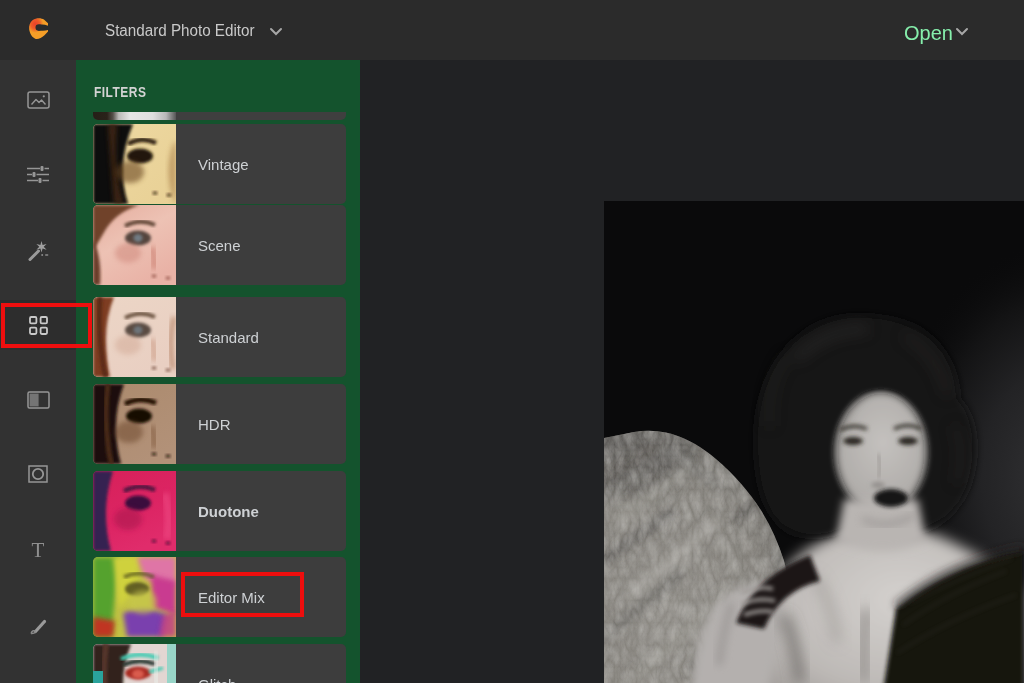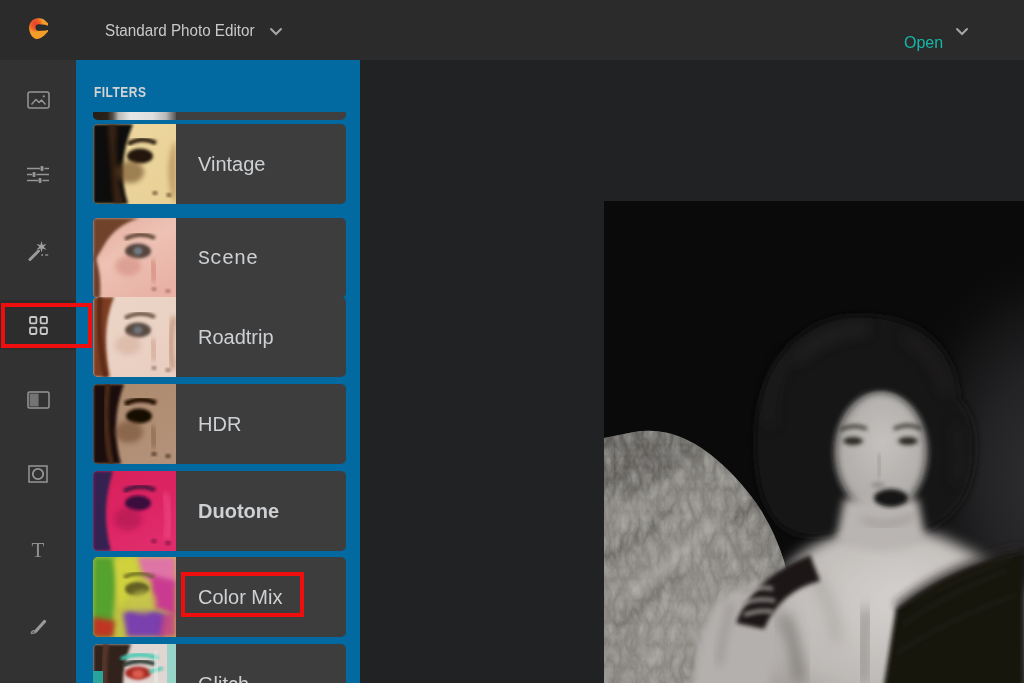--- a/index.html
+++ b/index.html
@@ -1,28 +1,28 @@
 <!DOCTYPE html>
 <html><head>
 <meta charset="utf-8">
 <style>
   * { margin:0; padding:0; box-sizing:border-box; }
   html,body { width:1024px; height:683px; overflow:hidden; background:#212224;
     font-family:"Liberation Sans", sans-serif; }
   .abs { position:absolute; }
   #topbar { position:absolute; left:0; top:0; width:1024px; height:60px; background:#2b2b2b;text-align:center; }
   #title { position:absolute; left:105px; top:22px; font-size:16px; color:#c9c9c9; transform:scaleX(0.95); transform-origin:0 0; }
-  #open { position:absolute; left:904px; top:34px; font-size:16px; color:#14b8a6; }
+  #open { position:absolute; left:904px; top:22px; font-size:20px; color:#86efac; }
   #sidebar { position:absolute; left:0; top:60px; width:76px; height:623px; background:#323232; }
   #sideactive { position:absolute; left:0; top:240px; width:76px; height:50px; background:#2d2d2d; }
   .icon { position:absolute; left:0; width:76px; display:flex; justify-content:center; }
-  #panel { position:absolute; left:76px; top:60px; width:284px; height:623px; background:#0369a1; }
+  #panel { position:absolute; left:76px; top:60px; width:284px; height:623px; background:#14532d; }
   #filtershdr { position:absolute; left:18px; top:23px; font-size:15px; font-weight:bold; color:#d3d3d3; letter-spacing:0.6px; transform:scaleX(0.8); transform-origin:0 0; }
   .card { position:absolute; left:17px; width:253px; height:80px; background:#3d3d3d; border-radius:5px; }
-  .card .lbl { position:absolute; left:105px; top:50%; transform:translateY(-50%); font-size:20px; color:#ced1d4; }
+  .card .lbl { position:absolute; left:105px; top:50%; transform:translateY(-50%); font-size:15px; color:#ced1d4; }
   .thumb { position:absolute; left:0; top:0; width:83px; height:80px; border-radius:5px 0 0 5px; overflow:hidden; }
   #sliver { position:absolute; left:17px; top:52px; width:253px; height:8px; background:#3f3f3f; border-radius:0 0 5px 5px; overflow:hidden; }
   #canvas { position:absolute; left:360px; top:60px; width:664px; height:623px; background:#212224; }
   #photo { position:absolute; left:604px; top:201px; width:420px; height:482px; }
   .annot { position:absolute; border:4px solid #ee0e0e; }
 </style>
 </head>
 <body>
 <div id="topbar">
   <svg class="abs" style="left:27px; top:17px;" width="21" height="24" viewBox="0 0 21 24">
@@ -142,21 +142,21 @@
         <ellipse cx="47" cy="32" rx="13" ry="7.5" fill="#241507" filter="url(#b2)"></ellipse>
         <ellipse cx="37" cy="48" rx="14" ry="11" fill="#6b4724" opacity="0.6" filter="url(#b3)"></ellipse>
         <ellipse cx="62" cy="69" rx="2.5" ry="1.5" fill="#231104" opacity="0.85" filter="url(#b2)"></ellipse>
         <ellipse cx="76" cy="71" rx="2.5" ry="1.5" fill="#231104" opacity="0.85" filter="url(#b2)"></ellipse>
         <path d="M81,18 Q72,40 78,68 Q80,76 83,80 L83,18 Z" fill="#9a6a34" opacity="0.5" filter="url(#b3)"></path>
         </svg>
     </div>
     <span class="lbl">Vintage</span>
   </div>
 
-  <div class="card" style="top:158px;font-family:Liberation Mono, monospace;">
+  <div class="card" style="top:145px;">
     <div class="thumb">
       <svg width="83" height="80" viewBox="0 0 83 80">
         <defs>
           <linearGradient id="ssk" x1="0" y1="0" x2="0.6" y2="1">
             <stop offset="0" stop-color="#e5ad9e"></stop>
               <stop offset="0.5" stop-color="#edc2b4"></stop>
               <stop offset="1" stop-color="#e9b2a6"></stop>
           </linearGradient>
         </defs>
         <rect width="83" height="80" fill="url(#ssk)"></rect>
@@ -189,21 +189,21 @@
         <path d="M32,21 Q47,13 62,20" fill="none" stroke="#6b5240" stroke-width="4" filter="url(#b2)"></path>
         <ellipse cx="45" cy="33" rx="13" ry="7.5" fill="#5a4b42" filter="url(#b2)"></ellipse>
         <ellipse cx="45" cy="33" rx="4.5" ry="4" fill="#6f7980" filter="url(#b2)" opacity="0.9"></ellipse>
         <ellipse cx="35" cy="48" rx="13" ry="10" fill="#cfa490" opacity="0.45" filter="url(#b3)"></ellipse>
         <path d="M59,42 Q62,55 61,64" fill="none" stroke="#cfa18c" stroke-width="7" filter="url(#b3)" opacity="0.7"></path>
         <ellipse cx="61" cy="71" rx="2.4" ry="1.5" fill="#6b4034" opacity="0.85" filter="url(#b2)"></ellipse>
         <ellipse cx="75" cy="73" rx="2.4" ry="1.5" fill="#6b4034" opacity="0.85" filter="url(#b2)"></ellipse>
         <path d="M81,20 Q75,45 80,72" fill="none" stroke="#9a5a34" stroke-width="4" filter="url(#b3)" opacity="0.6"></path>
         </svg>
     </div>
-    <span class="lbl">Roadtrip</span>
+    <span class="lbl">Standard</span>
   </div>
 
   <div class="card" style="top:324px;padding-left:8px;">
     <div class="thumb">
       <svg width="83" height="80" viewBox="0 0 83 80">
         <defs>
           <linearGradient id="hsk" x1="0" y1="0" x2="0.6" y2="1">
             <stop offset="0" stop-color="#ab8a6d"></stop>
               <stop offset="1" stop-color="#b29178"></stop>
           </linearGradient>
@@ -254,21 +254,21 @@
         <path d="M44,0 L83,0 L83,30 L52,22 Z" fill="#df74a6" filter="url(#b3)"></path>
         <path d="M58,18 L83,24 L83,58 L60,50 Z" fill="#c93a90" filter="url(#b3)"></path>
         <path d="M30,56 Q55,48 74,58 L70,80 L34,80 Z" fill="#7a3fae" filter="url(#b3)"></path>
         <path d="M0,60 L22,64 L20,80 L0,80 Z" fill="#c03524" filter="url(#b3)"></path>
         <path d="M31,20 Q46,13 61,20" fill="none" stroke="#54531f" stroke-width="4" filter="url(#b2)" opacity="0.75"></path>
         <ellipse cx="44" cy="32" rx="12" ry="7" fill="#4a451c" filter="url(#b2)" opacity="0.8"></ellipse>
         <ellipse cx="50" cy="45" rx="14" ry="12" fill="#c8c84e" filter="url(#b3)" opacity="0.6"></ellipse>
         <path d="M70,58 L83,54 L83,80 L66,80 Z" fill="#c2368c" filter="url(#b3)" opacity="0.8"></path>
         </svg>
     </div>
-    <span class="lbl">Color Mix</span>
+    <span class="lbl">Editor Mix</span>
   </div>
 
   <div class="card" style="top:584px;">
     <div class="thumb">
       <svg width="83" height="80" viewBox="0 0 83 80">
         <rect width="83" height="80" fill="#e2d6d2"></rect>
         <path d="M0,0 L38,0 Q30,20 30,40 L28,80 L0,80 Z" fill="#30201a" filter="url(#b2)"></path>
         <path d="M13,0 Q9,30 13,60 L15,80" fill="none" stroke="#55342a" stroke-width="6" filter="url(#b2)"></path>
         <path d="M28,15 Q46,7 65,14" fill="none" stroke="#43cbb2" stroke-width="4" filter="url(#b2)"></path>
         <path d="M30,21 Q46,14 62,20" fill="none" stroke="#23302a" stroke-width="4" filter="url(#b2)"></path>

